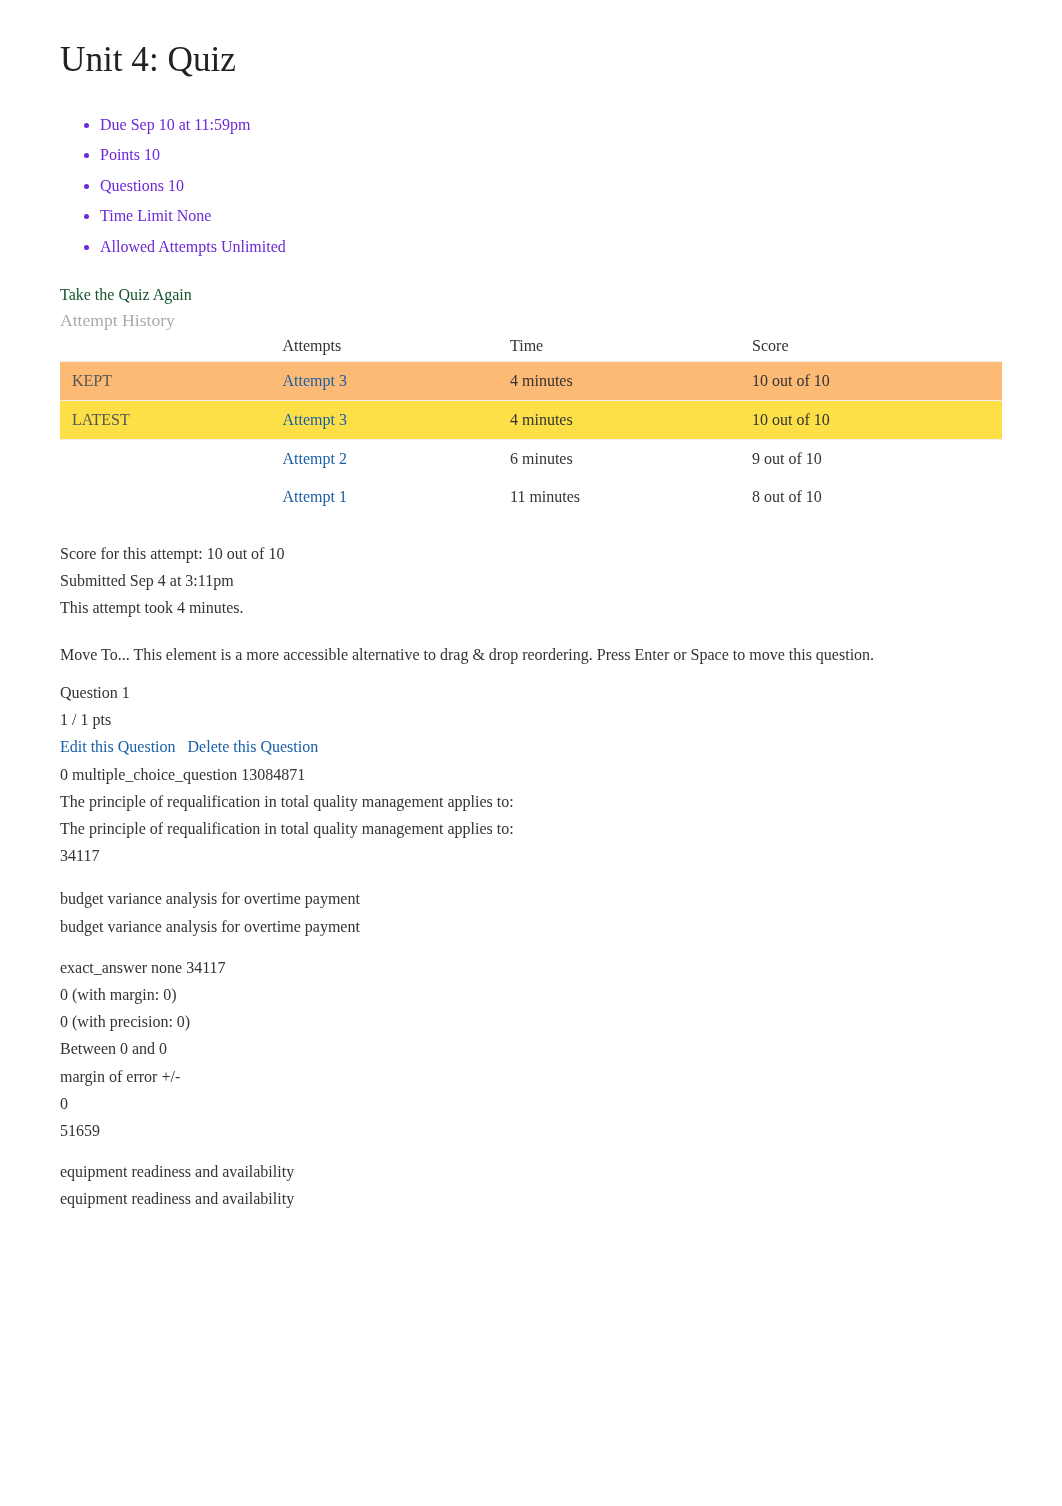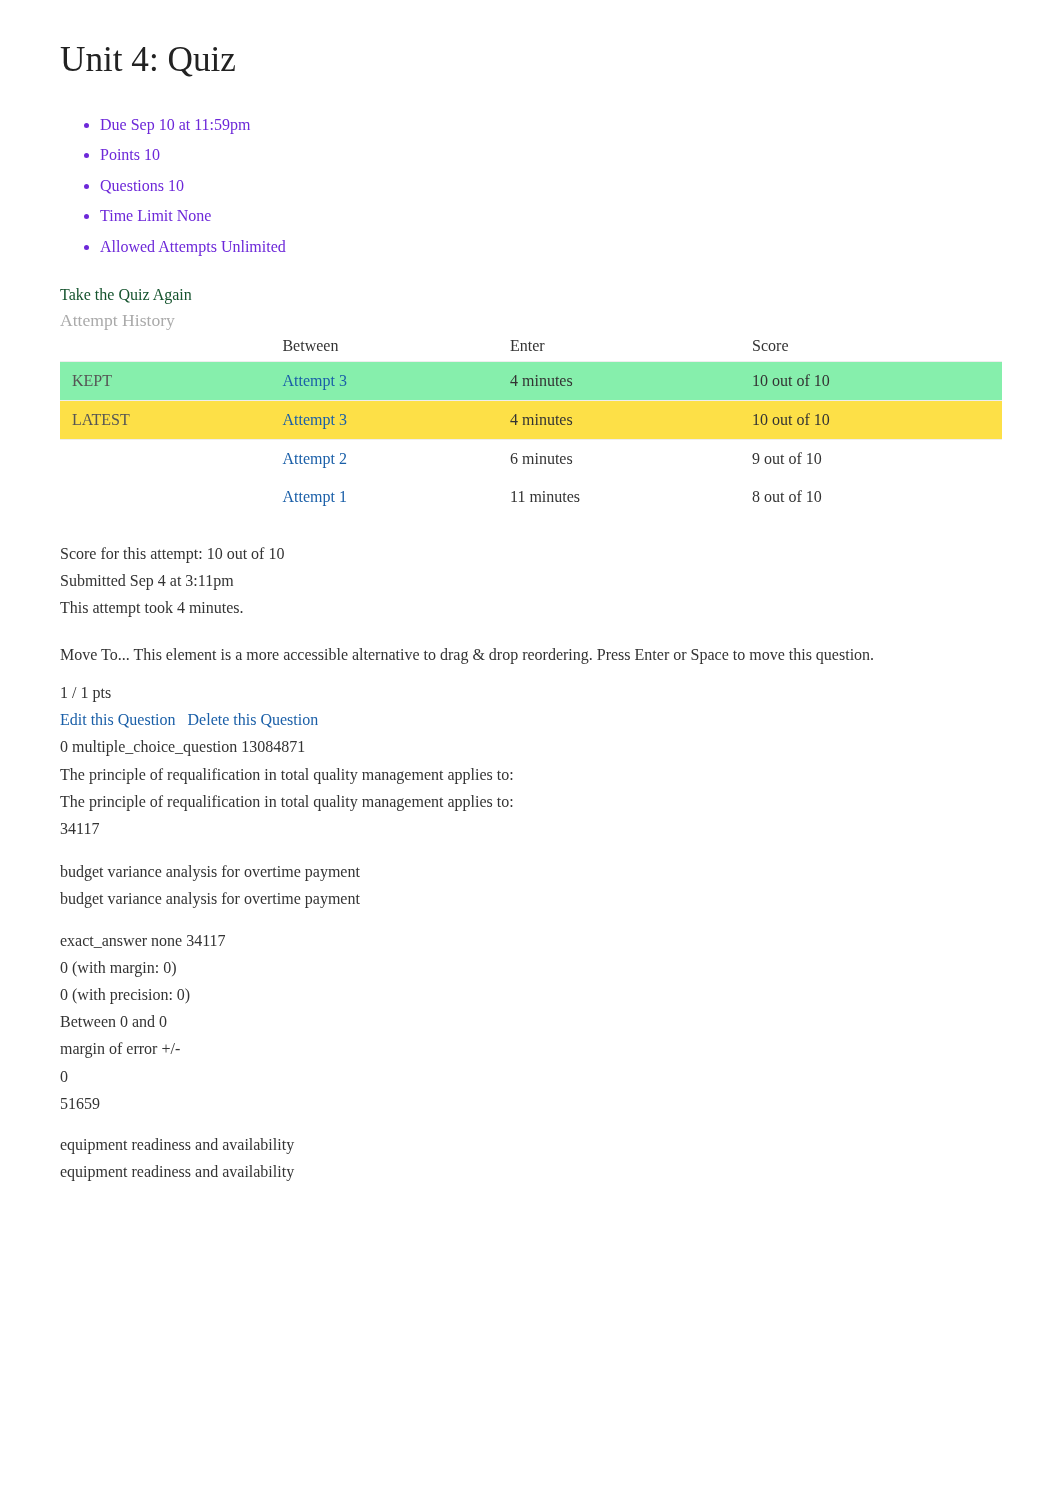--- a/index.html
+++ b/index.html
@@ -53,21 +53,21 @@
       padding: 10px 12px;
       font-size: 1em;
       vertical-align: middle;
     }
     .attempt-table tr.kept-row td,
     .attempt-table tr.latest-row td {
       border-top: 1px solid #eee;
       border-bottom: 1px solid #eee;
     }
     .attempt-table tr.kept-row {
-      background: #86efac;
+      background: #fdba74;
     }
     .attempt-table tr.latest-row {
       background: #fde047;
     }
     .attempt-link {
       color: #1a5fa8;
       text-decoration: none;
     }
     .label-cell {
       color: #555;
@@ -113,22 +113,22 @@
 </ul>
 
 <a class="take-quiz-link" href="#">Take the Quiz Again</a>
 
 <p class="attempt-history-heading">Attempt History</p>
 
 <table class="attempt-table">
   <thead>
     <tr>
       <th></th>
-      <th>Between</th>
-      <th>Enter</th>
+      <th>Attempts</th>
+      <th>Time</th>
       <th>Score</th>
     </tr>
   </thead>
   <tbody id="attempt-tbody">
   <tr class="kept-row">
         <td class="label-cell">KEPT</td>
         <td><a href="#" class="attempt-link">Attempt 3</a></td>
         <td>4 minutes</td>
         <td>10 out of 10</td>
       </tr>
@@ -155,20 +155,21 @@
 
 <div class="score-info">
   <div>Score for this attempt: 10 out of 10</div>
   <div>Submitted Sep 4 at 3:11pm</div>
   <div>This attempt took 4 minutes.</div>
 </div>
 
 <div class="drag-info">Move To... This element is a more accessible alternative to drag &amp; drop reordering. Press Enter or Space to move this question.</div>
 
 <div class="question-block">
+  <div>Question 1</div>
   <div>1 / 1 pts</div>
   <div class="edit-links">
     <a href="#">Edit this Question</a>
     <a href="#">Delete this Question</a>
   </div>
   <div>0 multiple_choice_question   13084871</div>
   <div>The principle of requalification in total quality management applies to:</div>
   <div>The principle of requalification in total quality management applies to:</div>
   <div>34117</div>
 </div>

